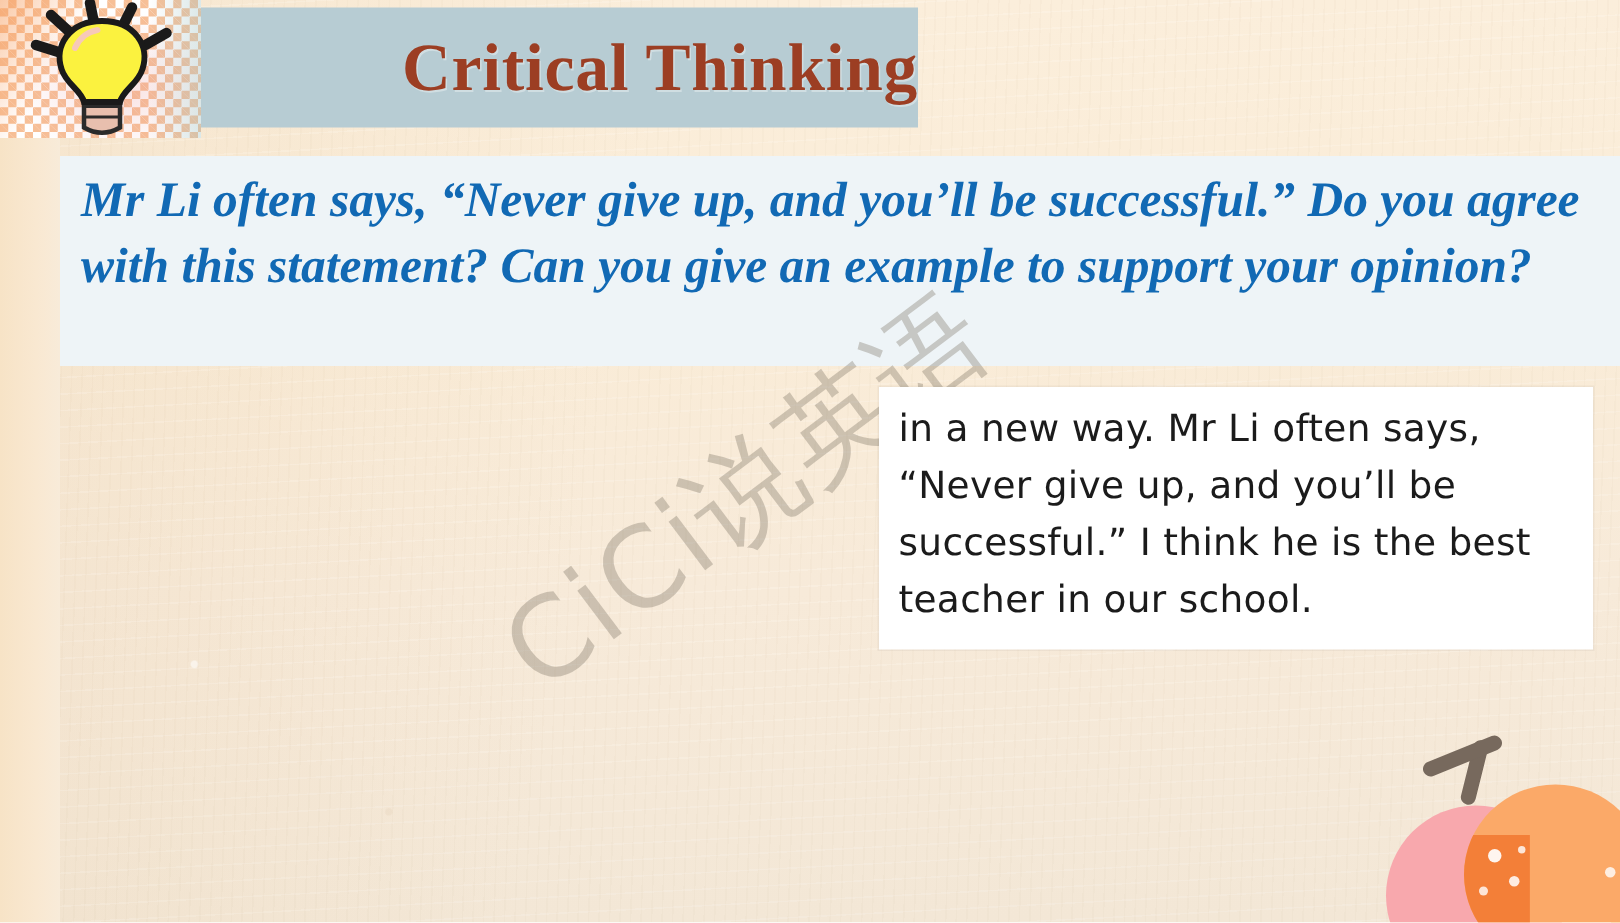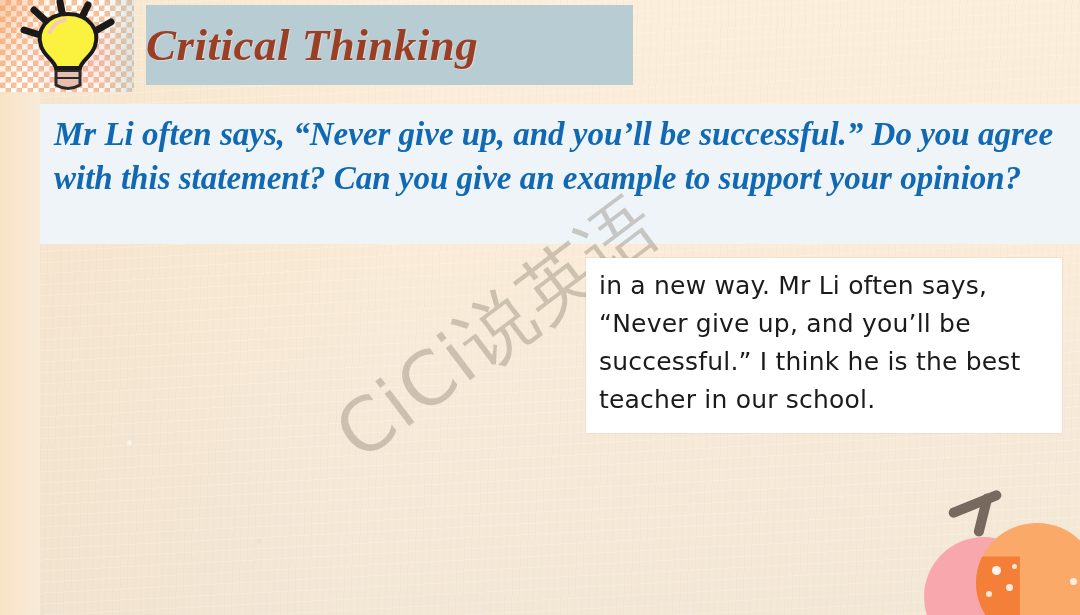--- a/index.html
+++ b/index.html
@@ -40,27 +40,26 @@
     background: linear-gradient(90deg, #f7e3c6 0%, #f9e8d1 60%, #f8ebd9 100%);
   }
   
   #header {
     position: absolute;
     left: 0; top: 0;
     width: 620px; height: 90px;
   }
   #title-band {
     position: absolute;
-    left: 146px; top: 5px;
+    left: 125px; top: 5px;
     width: 487px; height: 80px;
     background: #b7ccd3;
     display: flex;
     align-items: center;
-    justify-content: flex-start;
-    font-style: italic;
+    justify-content: flex-end;
   }
   #title-text {
     font-family: "Liberation Serif", "DejaVu Serif", serif;
     font-weight: bold;
     font-size: 45px;
     color: #9c3e23;
     letter-spacing: 0.5px;
     text-shadow: 1px 1px 0 rgba(255,255,255,0.35);
     white-space: nowrap;
   }

